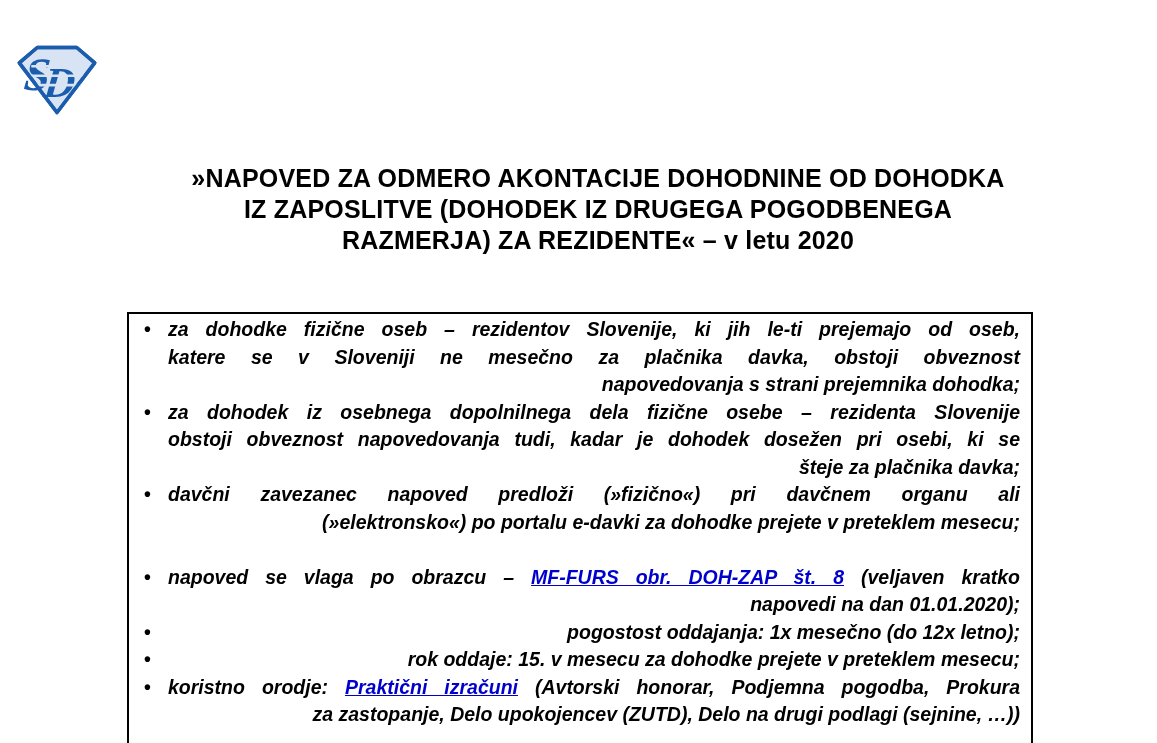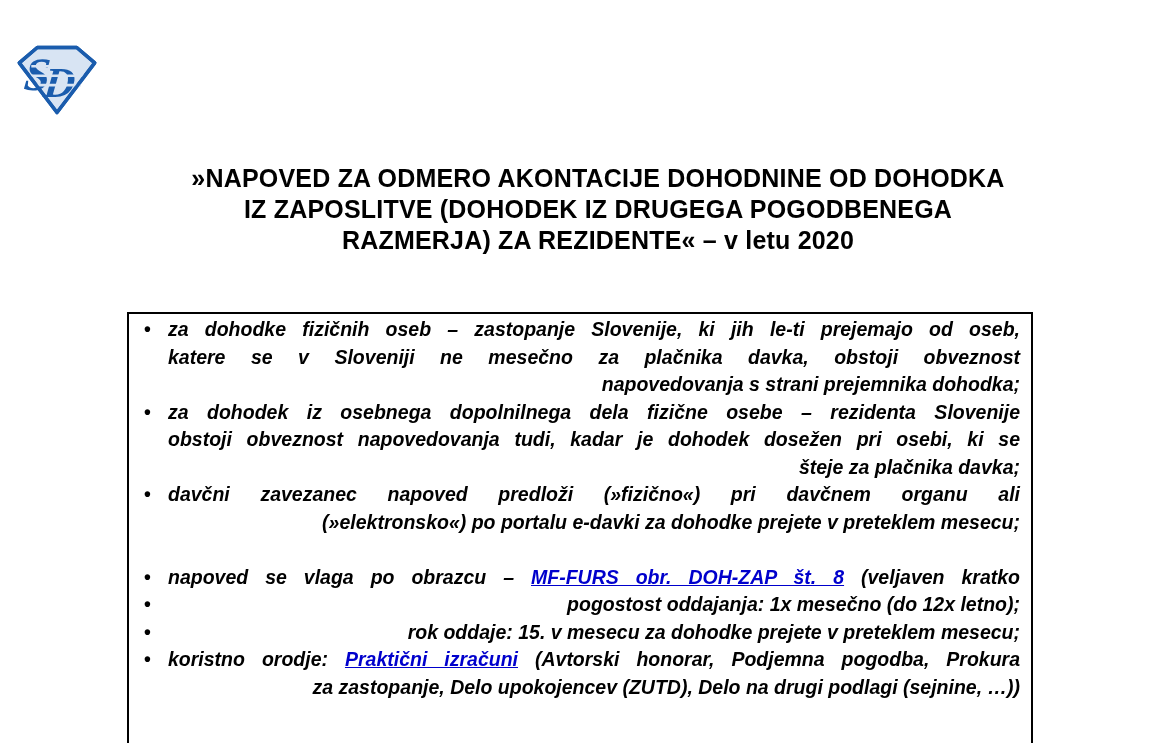--- a/index.html
+++ b/index.html
@@ -87,21 +87,21 @@
     <div>»NAPOVED ZA ODMERO AKONTACIJE DOHODNINE OD DOHODKA</div>
     <div>IZ ZAPOSLITVE (DOHODEK IZ DRUGEGA POGODBENEGA</div>
     <div>RAZMERJA) ZA REZIDENTE« – v letu 2020</div>
   </div>
 
   <div class="info-box">
 
 
     <div class="bullet">
       <span class="dot">•</span>
-      <div class="jl">za dohodke fizičnih oseb – zastopanje Slovenije, ki jih le-ti prejemajo od oseb,</div>
+      <div class="jl">za dohodke fizične oseb – rezidentov Slovenije, ki jih le-ti prejemajo od oseb,</div>
       <div class="jl">katere se v Sloveniji ne mesečno za plačnika davka, obstoji obveznost</div>
       <div class="ll">napovedovanja s strani prejemnika dohodka;</div>
     </div>
 
     <div class="bullet">
       <span class="dot">•</span>
       <div class="jl">za dohodek iz osebnega dopolnilnega dela fizične osebe – rezidenta Slovenije</div>
       <div class="jl">obstoji obveznost napovedovanja tudi, kadar je dohodek dosežen pri osebi, ki se</div>
       <div class="ll">šteje za plačnika davka;</div>
     </div>
@@ -110,20 +110,21 @@
       <span class="dot">•</span>
       <div class="jl">davčni zavezanec napoved predloži (»fizično«) pri davčnem organu ali</div>
       <div class="ll">(»elektronsko«) po portalu e-davki za dohodke prejete v preteklem mesecu;</div>
     </div>
 
     <div class="spacer"></div>
 
     <div class="bullet">
       <span class="dot">•</span>
       <div class="jl"><span>napoved se vlaga po obrazcu – </span><a class="doc-link">MF-FURS obr. DOH-ZAP št. 8</a><span> (veljaven kratko</span></div>
+      <div class="ll">napovedi na dan 01.01.2020);</div>
     </div>
 
     <div class="bullet">
       <span class="dot">•</span>
       <div class="ll">pogostost oddajanja: 1x mesečno (do 12x letno);</div>
     </div>
 
     <div class="bullet">
       <span class="dot">•</span>
       <div class="ll">rok oddaje: 15. v mesecu za dohodke prejete v preteklem mesecu;</div>

